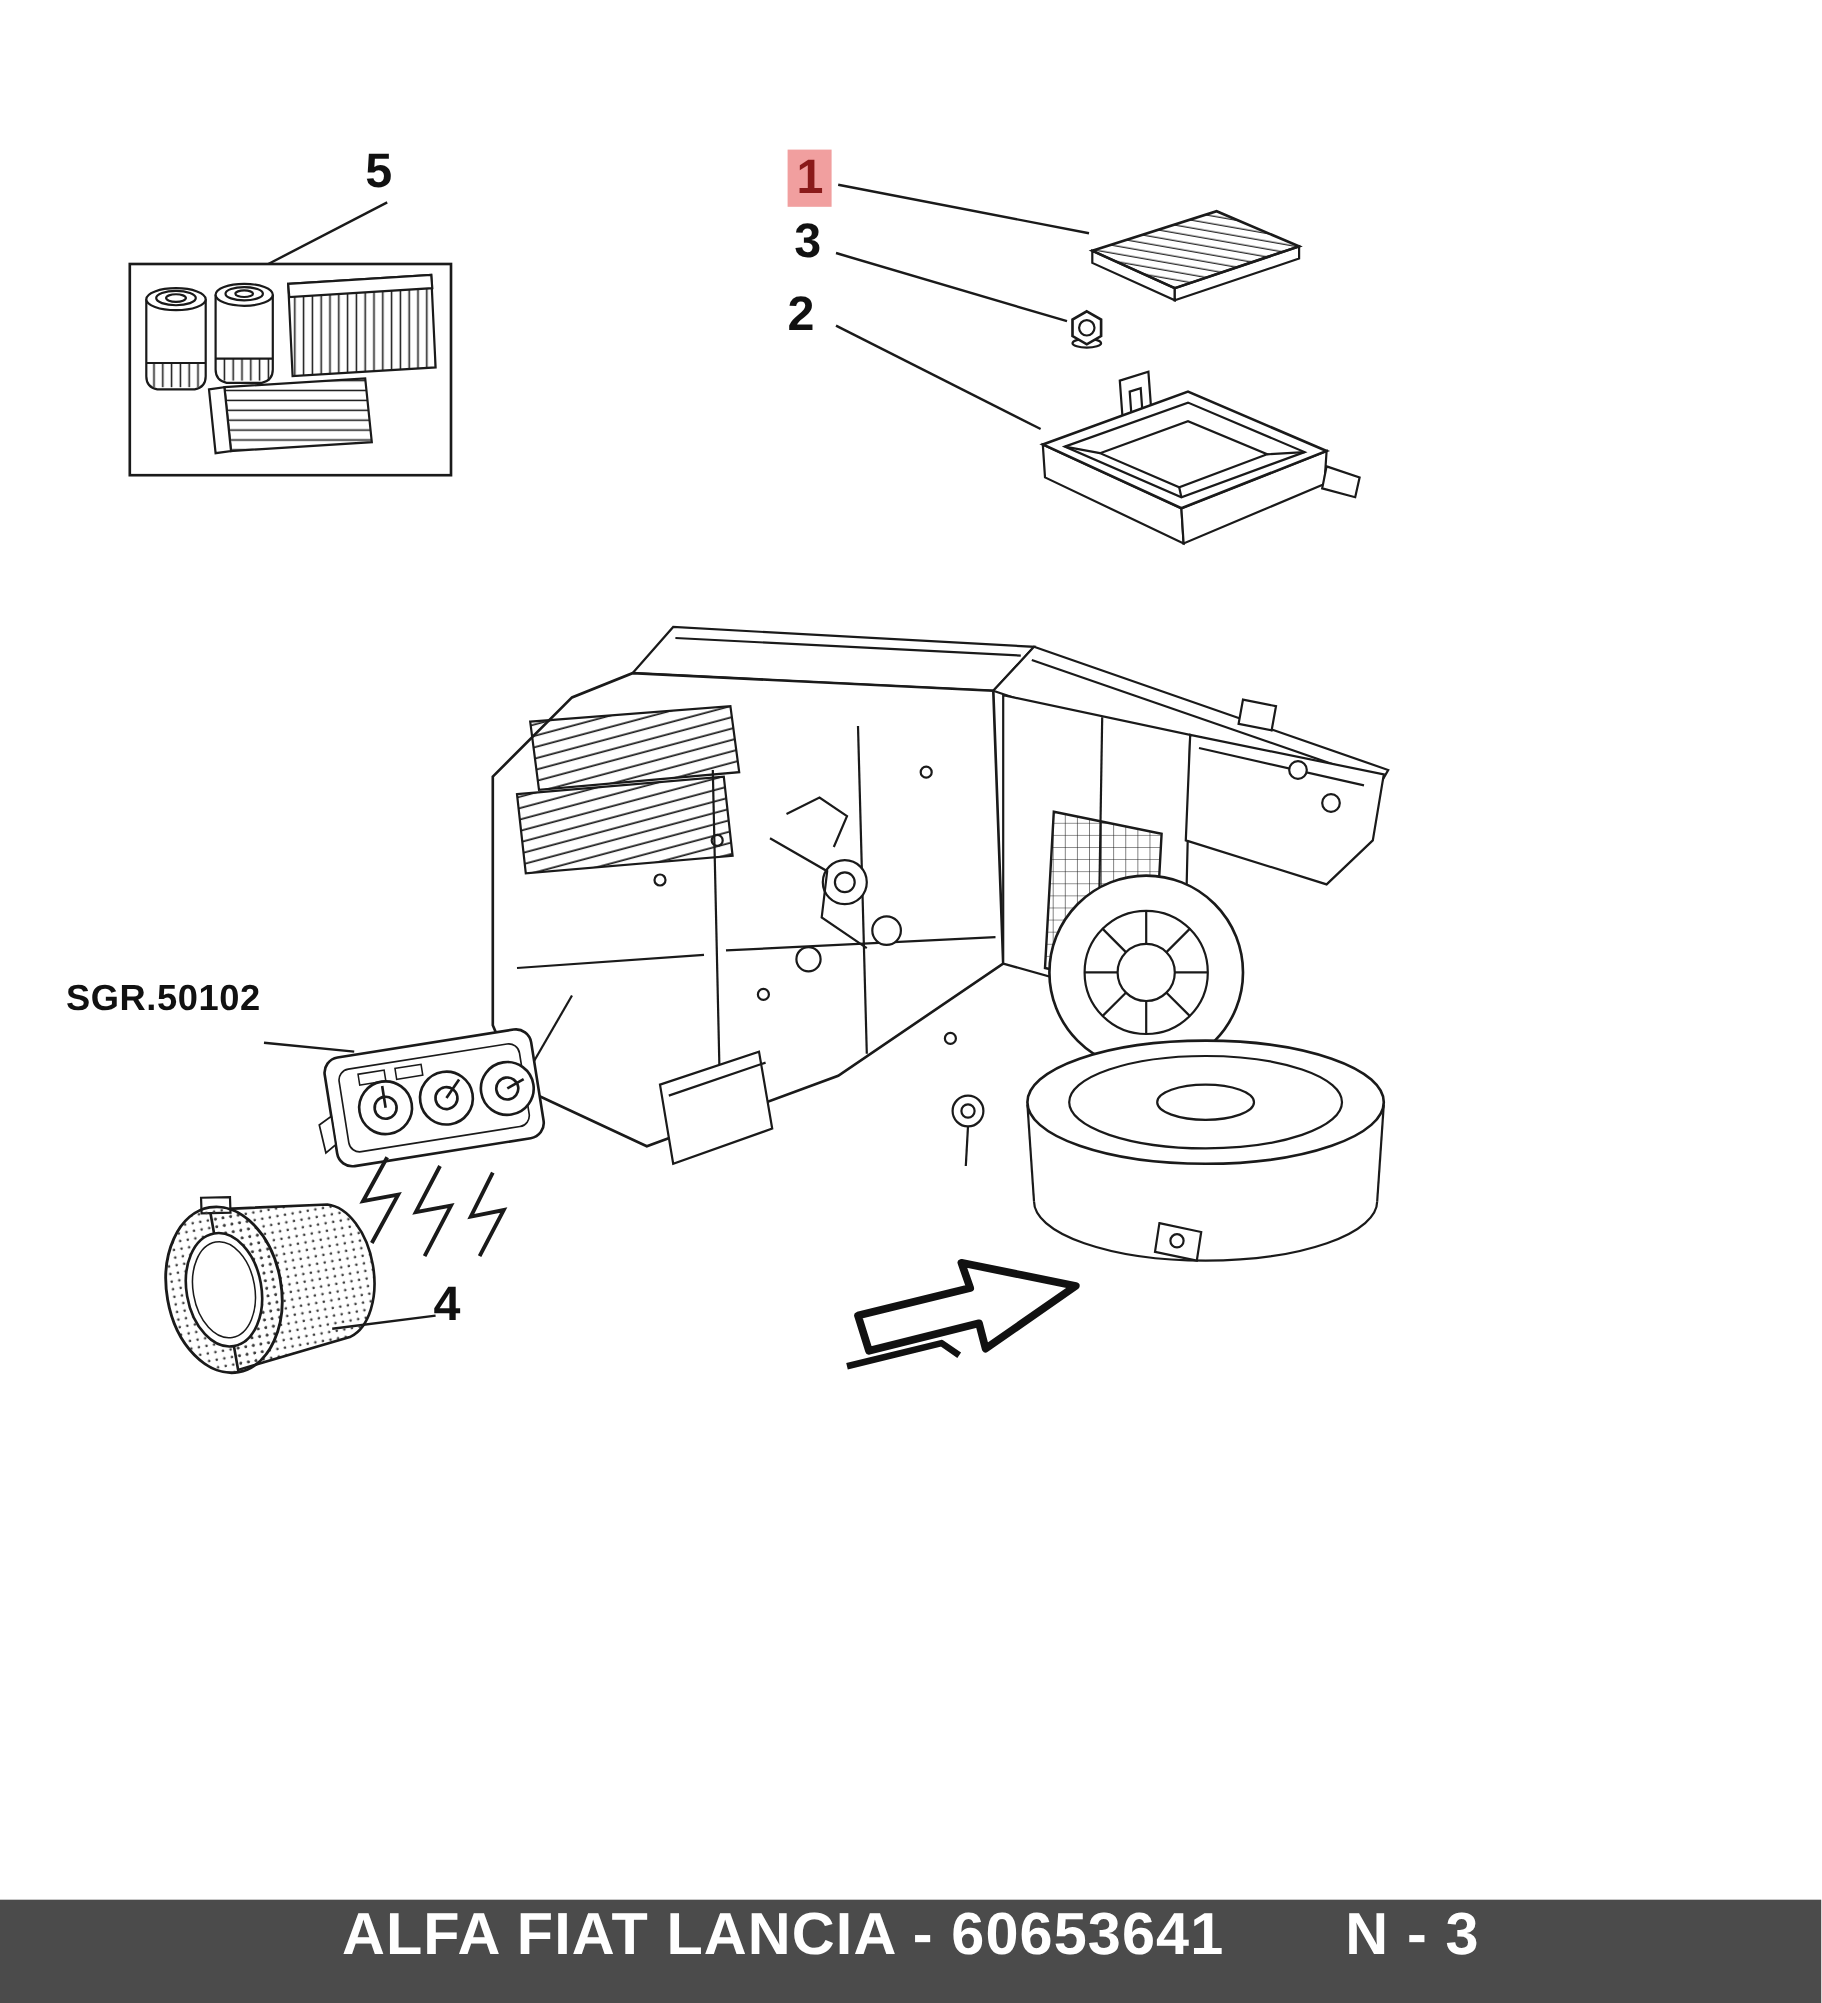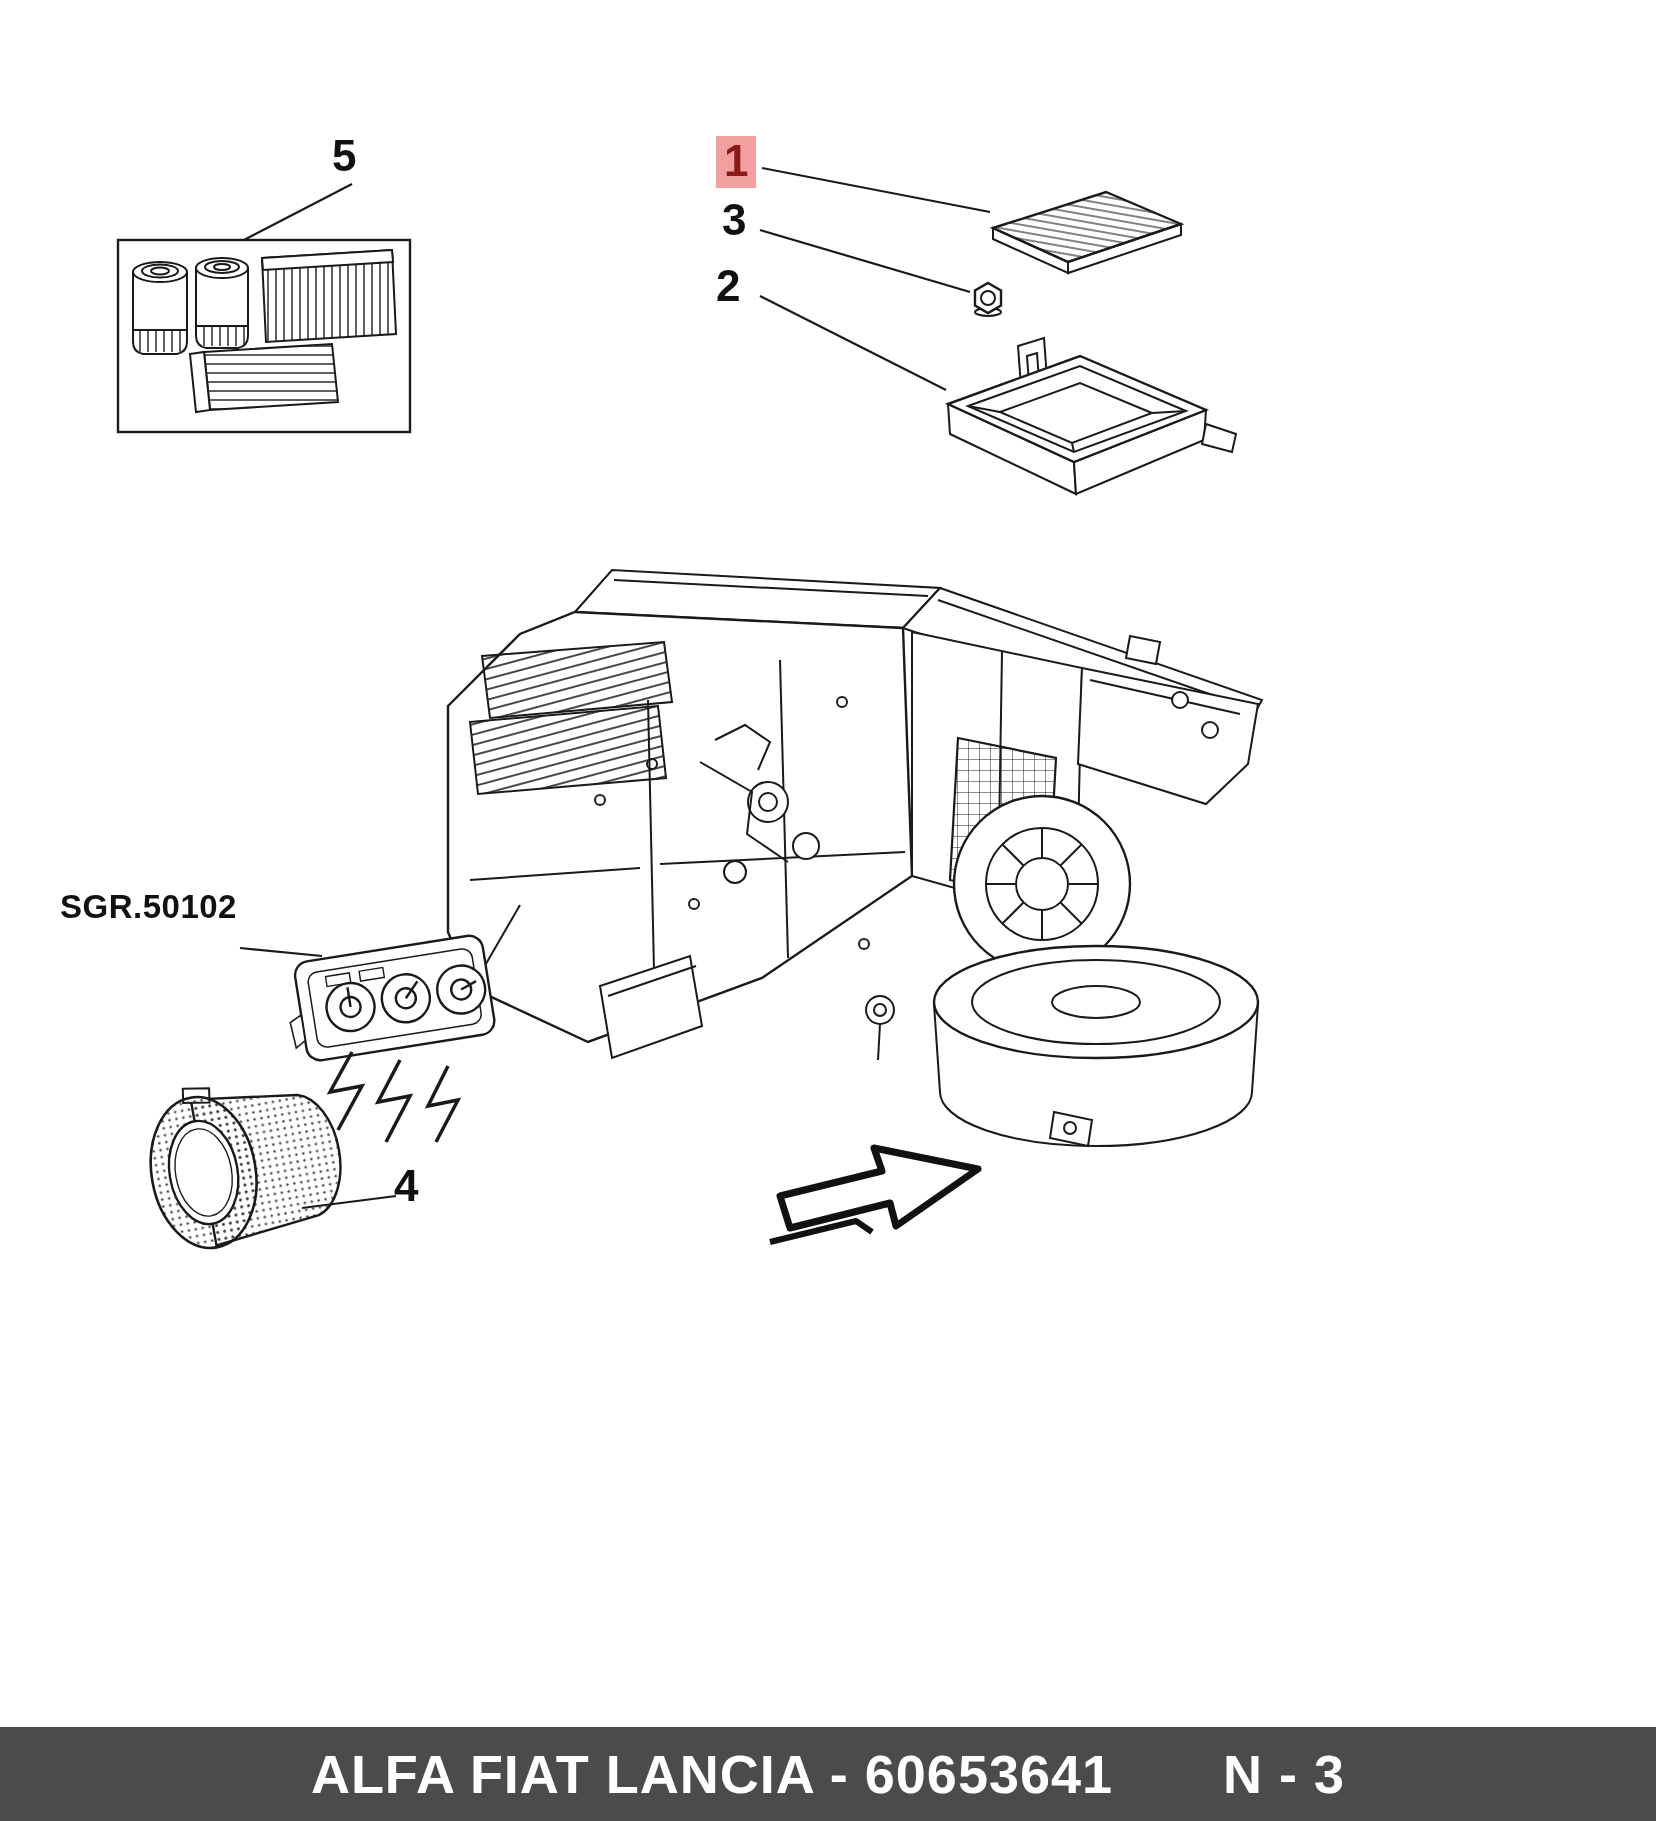--- a/index.html
+++ b/index.html
@@ -31,21 +31,20 @@
     font-size: 33px;
     color: #111111;
     letter-spacing: 0.5px;
   }
   .footer {
     position: absolute;
     left: 0; right: 0; bottom: 0;
     height: 94px;
     background: #4b4b4b;
     display: flex;
-    align-items: center;
     justify-content: center;
     gap: 110px;
   }
   .footer .footer-text {
     color: #ffffff;
     font-weight: 700;
     font-size: 54px;
     letter-spacing: 1px;
     white-space: nowrap;
   }

